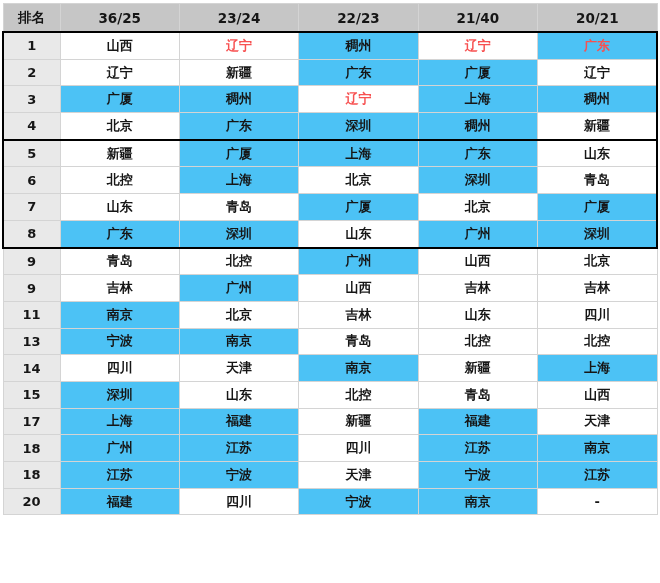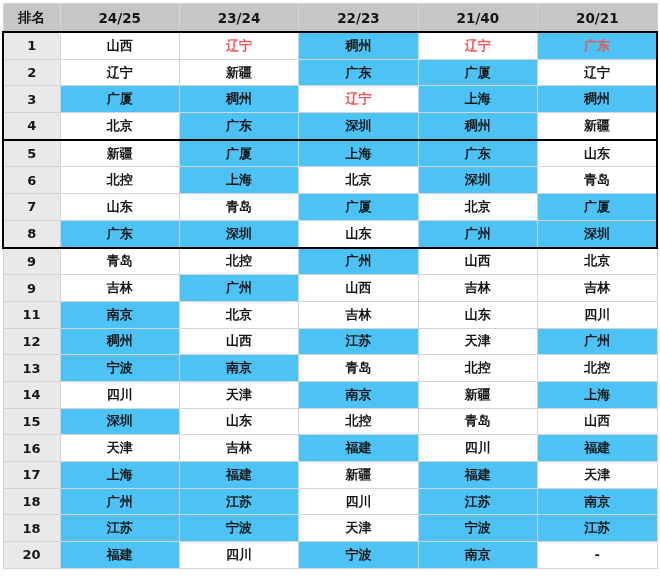--- a/index.html
+++ b/index.html
@@ -54,21 +54,21 @@
     <col class="rank-col">
     <col>
       <col>
       <col>
       <col>
       <col>
   </colgroup>
   <thead>
     <tr>
       <th>排名</th>
-      <th>24/25</th>
+      <th>36/25</th>
       <th>23/24</th>
       <th>22/23</th>
       <th>21/40</th>
       <th>20/21</th>
     </tr>
   </thead>
   <tbody id="table-body">
       <tr>
         <td class="rank gl gt">1</td>
         <td class="gt">山西</td>
@@ -151,28 +151,20 @@
       </tr>
       <tr>
         <td class="rank">11</td>
         <td class="blue">南京</td>
         <td class="">北京</td>
         <td class="">吉林</td>
         <td class="">山东</td>
         <td class="">四川</td>
       </tr>
       <tr>
-        <td class="rank">12</td>
-        <td class="blue">稠州</td>
-        <td class="">山西</td>
-        <td class="blue">江苏</td>
-        <td class="">天津</td>
-        <td class="blue">广州</td>
-      </tr>
-      <tr>
         <td class="rank">13</td>
         <td class="blue">宁波</td>
         <td class="blue">南京</td>
         <td class="">青岛</td>
         <td class="">北控</td>
         <td class="">北控</td>
       </tr>
       <tr>
         <td class="rank">14</td>
         <td class="">四川</td>
@@ -181,28 +173,20 @@
         <td class="">新疆</td>
         <td class="blue">上海</td>
       </tr>
       <tr>
         <td class="rank">15</td>
         <td class="blue">深圳</td>
         <td class="">山东</td>
         <td class="">北控</td>
         <td class="">青岛</td>
         <td class="">山西</td>
-      </tr>
-      <tr>
-        <td class="rank">16</td>
-        <td class="">天津</td>
-        <td class="">吉林</td>
-        <td class="blue">福建</td>
-        <td class="">四川</td>
-        <td class="blue">福建</td>
       </tr>
       <tr>
         <td class="rank">17</td>
         <td class="blue">上海</td>
         <td class="blue">福建</td>
         <td class="">新疆</td>
         <td class="blue">福建</td>
         <td class="">天津</td>
       </tr>
       <tr>

